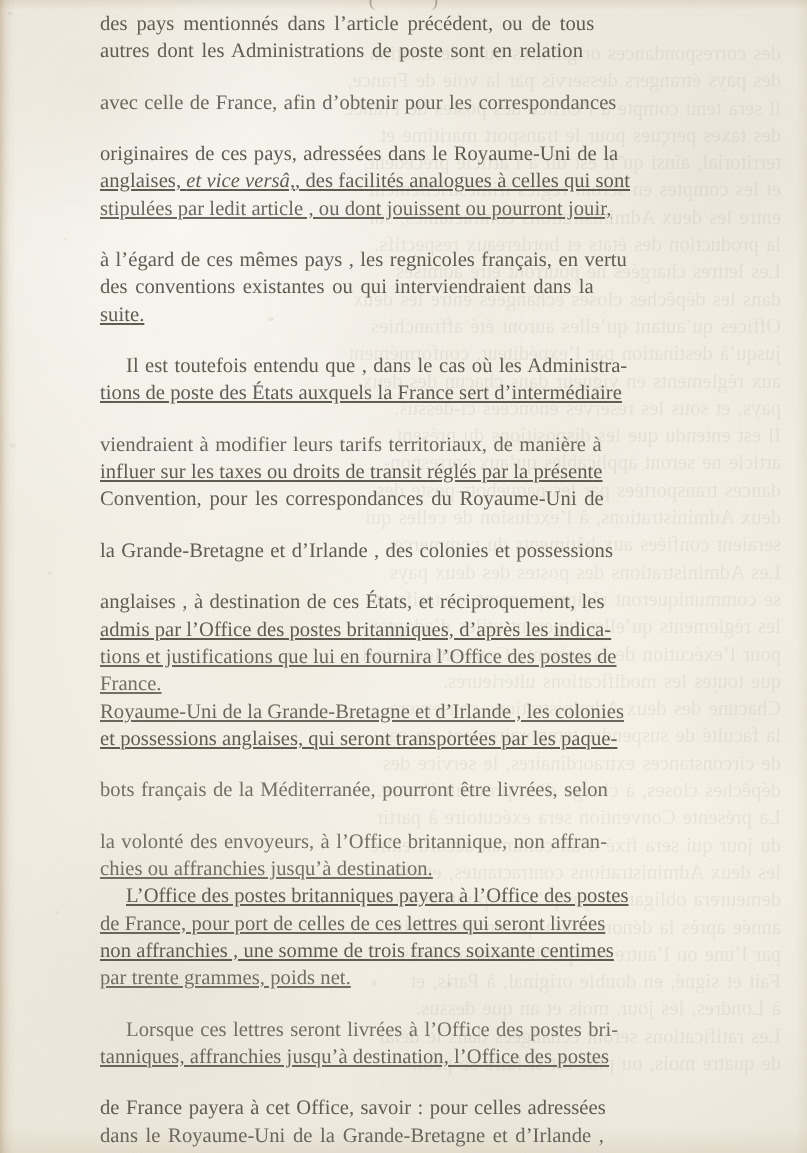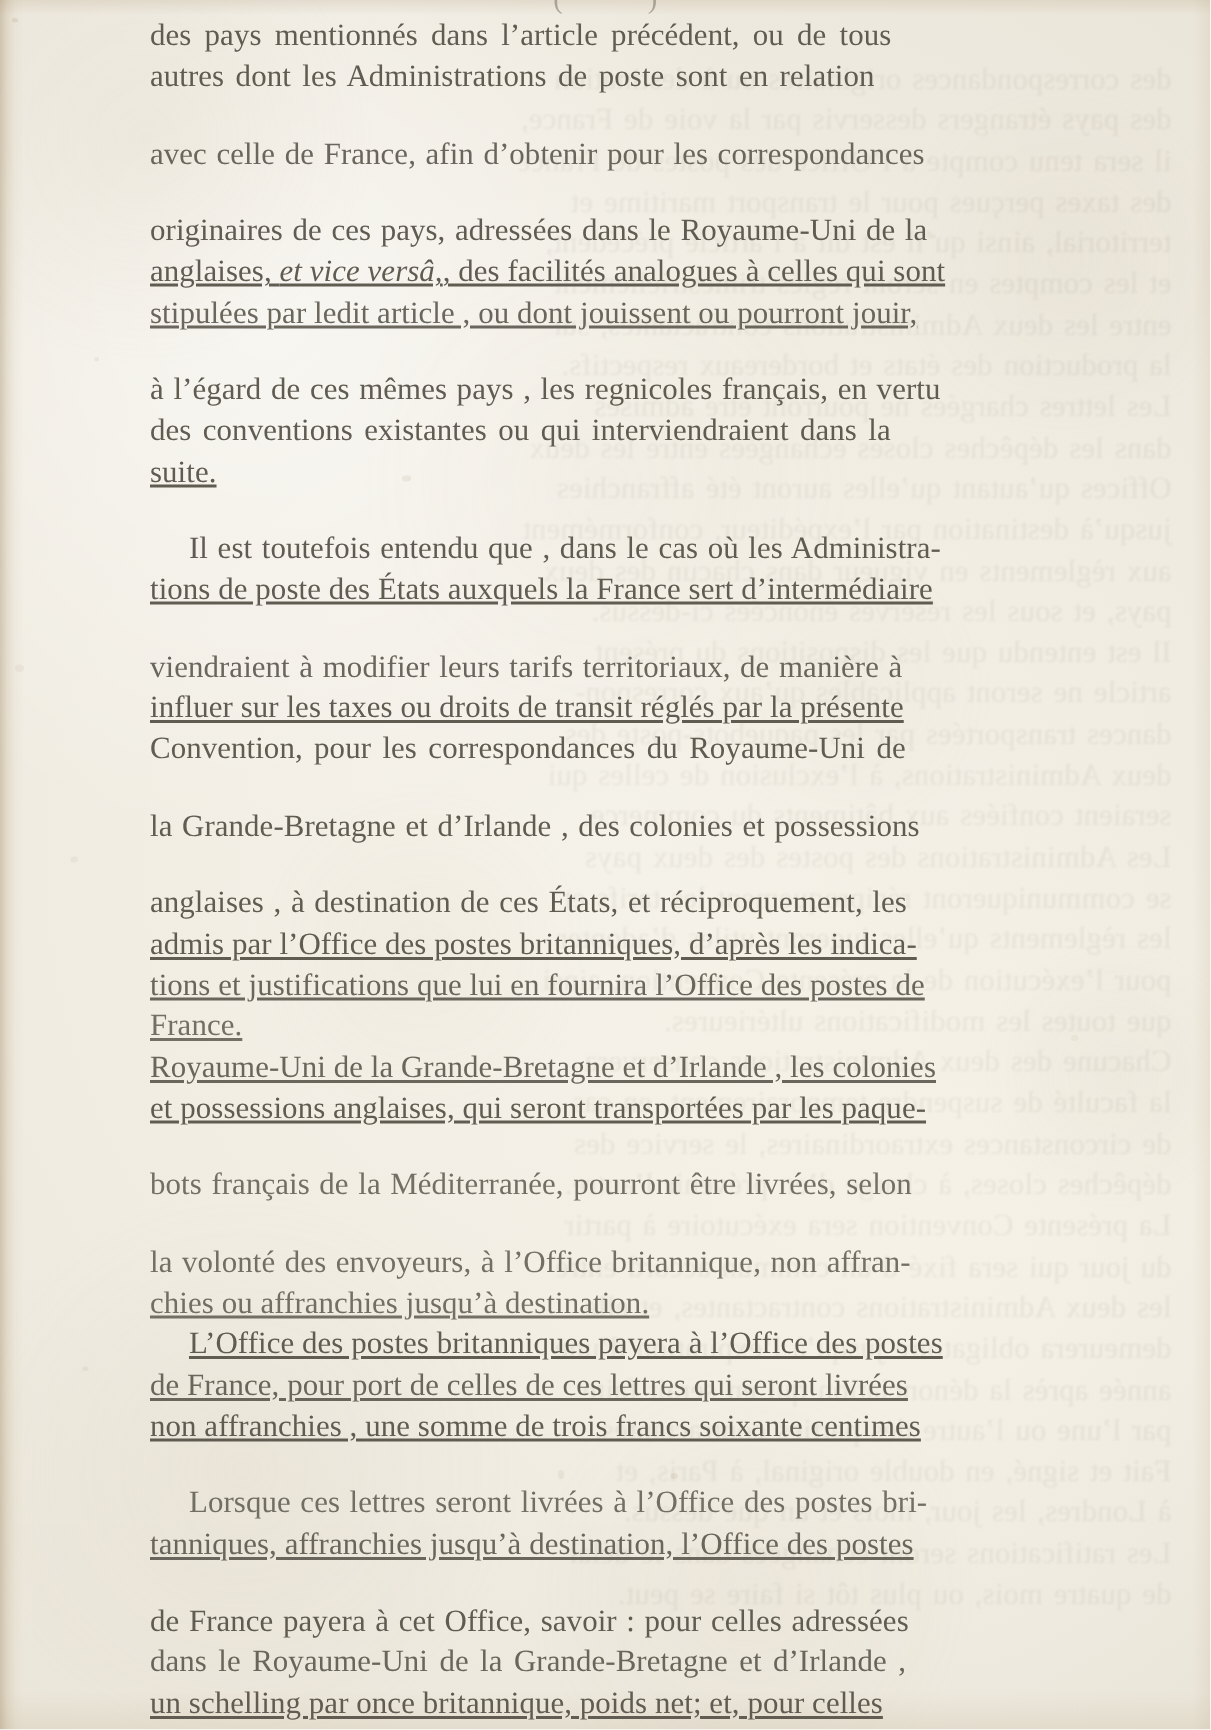--- a/index.html
+++ b/index.html
@@ -241,20 +241,21 @@
       <div class="line ws0 f92">tions et justifications que lui en fournira l’Office des postes de</div>
       <div class="line ws0 f86">France.</div>
       <div class="line ws0 f92">Royaume-Uni de la Grande-Bretagne et d’Irlande , les colonies</div>
       <div class="line ws0">et possessions anglaises,  qui seront transportées par les paque-</div>
       <div class="line ws1 f86">bots français de la Méditerranée,  pourront être livrées,  selon</div>
       <div class="line ws1 f86">la volonté des envoyeurs, à l’Office britannique,  non  affran-</div>
       <div class="line ws0 f86">chies ou affranchies jusqu’à destination.</div>
       <div class="line ws0 indent">L’Office des postes britanniques payera à l’Office des postes</div>
       <div class="line ws0 f92">de France, pour port de celles de ces lettres qui seront livrées</div>
       <div class="line ws0">non affranchies ,  une somme de trois francs soixante centimes</div>
+      <div class="line ws0 f86">par trente grammes,  poids net.</div>
       <div class="line ws1 f86 indent">Lorsque ces lettres seront livrées à l’Office des postes bri-</div>
       <div class="line ws0 f92">tanniques,  affranchies jusqu’à destination,  l’Office des postes</div>
       <div class="line ws1">de France payera à cet Office,  savoir : pour celles adressées</div>
       <div class="line ws2 f92">dans le Royaume-Uni de la Grande-Bretagne et d’Irlande ,</div>
       <div class="line ws0">un schelling par once britannique,  poids net;  et,  pour celles</div>
     </div>
 
 </div>
 
 </body></html>

